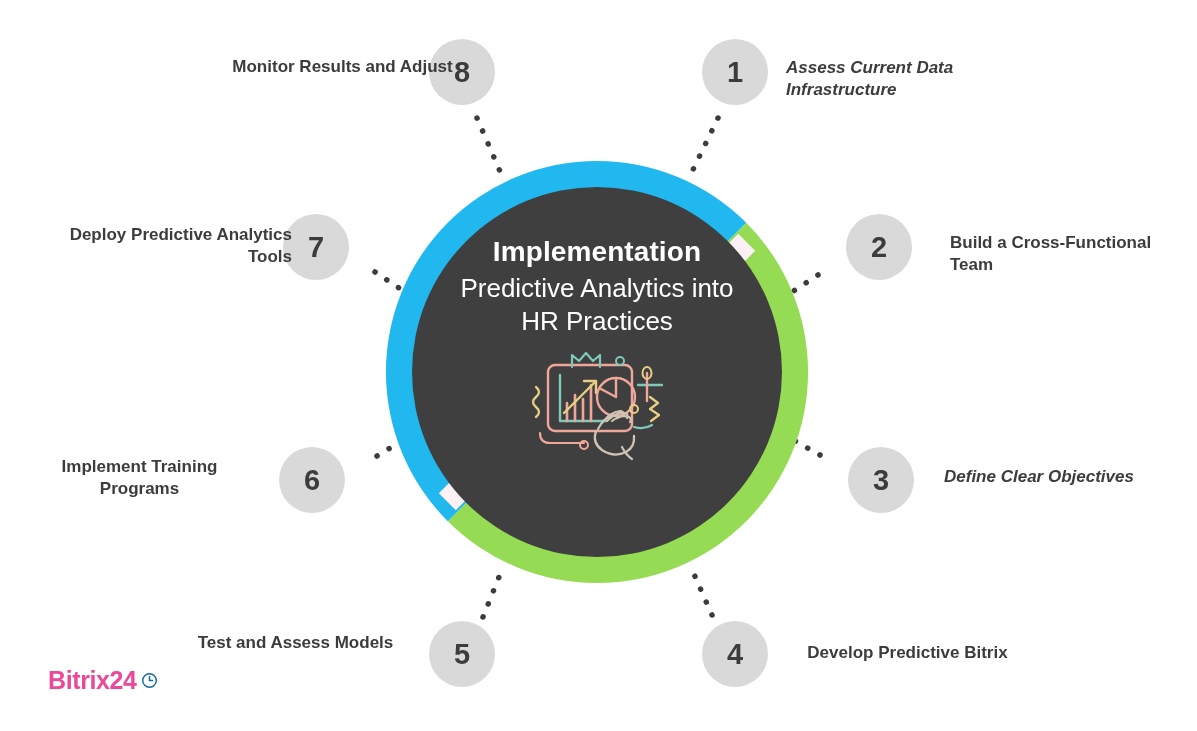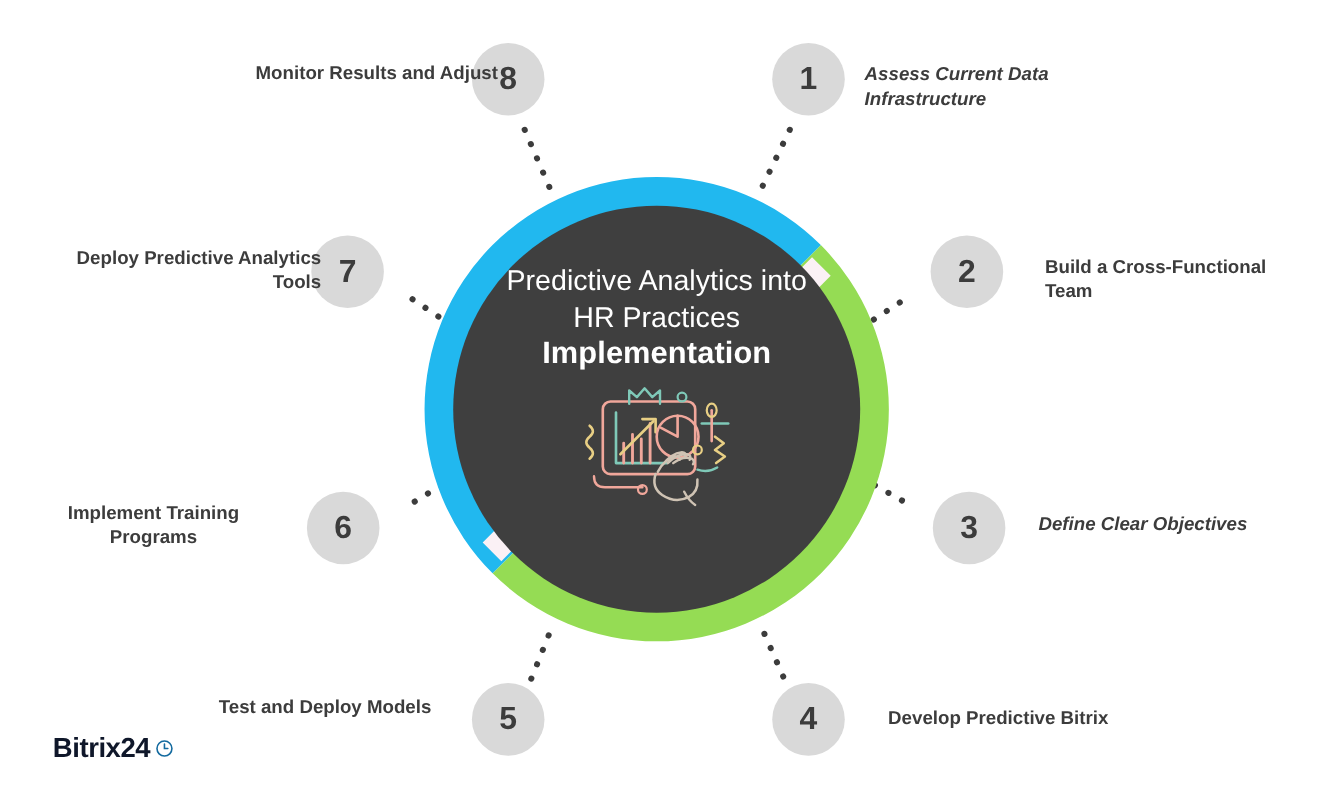--- a/index.html
+++ b/index.html
@@ -77,21 +77,21 @@
   .label.left{text-align:right;}
 
   
   #connectors{position:absolute;left:0;top:0;width:1197px;height:731px;pointer-events:none;}
 
   
   #logo{
     position:absolute;
     left:48px;top:666px;
     display:flex;align-items:center;gap:4px;
-    color:#0f172a;
+    color:#ec4899;
     font-size:25px;
     font-weight:bold;
     letter-spacing:-.4px;
   }
   #logo-clock{display:block;}
 </style>
 </head>
 <body>
 
 <div id="stage">
@@ -115,22 +115,22 @@
       <path d="M 373.2 74.8 A 211 211 0 1 1 74.8 373.2 L 101.3 346.7 A 173.5 173.5 0 1 0 346.7 101.3 Z" fill="#95dc54"></path>
 
       <path d="M 74.8 373.2 A 211 211 0 1 1 373.2 74.8 L 346.7 101.3 A 173.5 173.5 0 1 0 101.3 346.7 Z" fill="#21b8ef"></path>
 
       <rect x="332" y="82" width="24" height="84" fill="#fbf1f5" transform="rotate(45 344 124)"></rect>
       <rect x="92" y="282" width="24" height="84" fill="#fbf1f5" transform="rotate(45 104 324)"></rect>
     </svg>
   </div>
 
   <div id="hub">
+    <div id="hub-title">Implementation</div>
     <div id="hub-sub">Predictive Analytics into HR Practices</div>
-    <div id="hub-title">Implementation</div>
     <div id="hub-icon">
       <svg width="150" height="110" viewBox="0 0 150 110" xmlns="http://www.w3.org/2000/svg" fill="none" stroke-linecap="round" stroke-linejoin="round">
 
         <rect x="26" y="14" width="84" height="66" rx="7" stroke="#f0a79b" stroke-width="2.4"></rect>
 
         <path d="M 38 24 L 38 70 L 84 70" stroke="#7fc9b8" stroke-width="2.4"></path>
 
         <path d="M 45 70 L 45 52 M 53 70 L 53 44 M 61 70 L 61 48 M 69 70 L 69 34" stroke="#f0a79b" stroke-width="2.6"></path>
 
         <path d="M 42 62 L 72 32" stroke="#e8cf84" stroke-width="2.4"></path>
@@ -178,21 +178,21 @@
   <div class="label right" style="left:944px;top:466px;font-style:italic;">Define Clear Objectives</div>
 
   <div class="node" style="left:702px;top:621px;">
     <span>4</span>
   </div>
   <div class="label right" style="left:790px;top:642px;text-align:center;">Develop Predictive Bitrix</div>
 
   <div class="node" style="left:429px;top:621px;">
     <span>5</span>
   </div>
-  <div class="label left" style="left:178px;top:632px;text-align:center;">Test and Deploy Models</div>
+  <div class="label left" style="left:178px;top:632px;text-align:center;">Test and Assess Models</div>
 
   <div class="node" style="left:279px;top:447px;">
     <span>6</span>
   </div>
   <div class="label left" style="left:22px;top:456px;text-align:center;">Implement Training Programs</div>
 
   <div class="node" style="left:283px;top:214px;">
     <span>7</span>
   </div>
   <div class="label left" style="left:24px;top:224px;text-align:right;margin-left:33px;">Deploy Predictive Analytics Tools</div>

